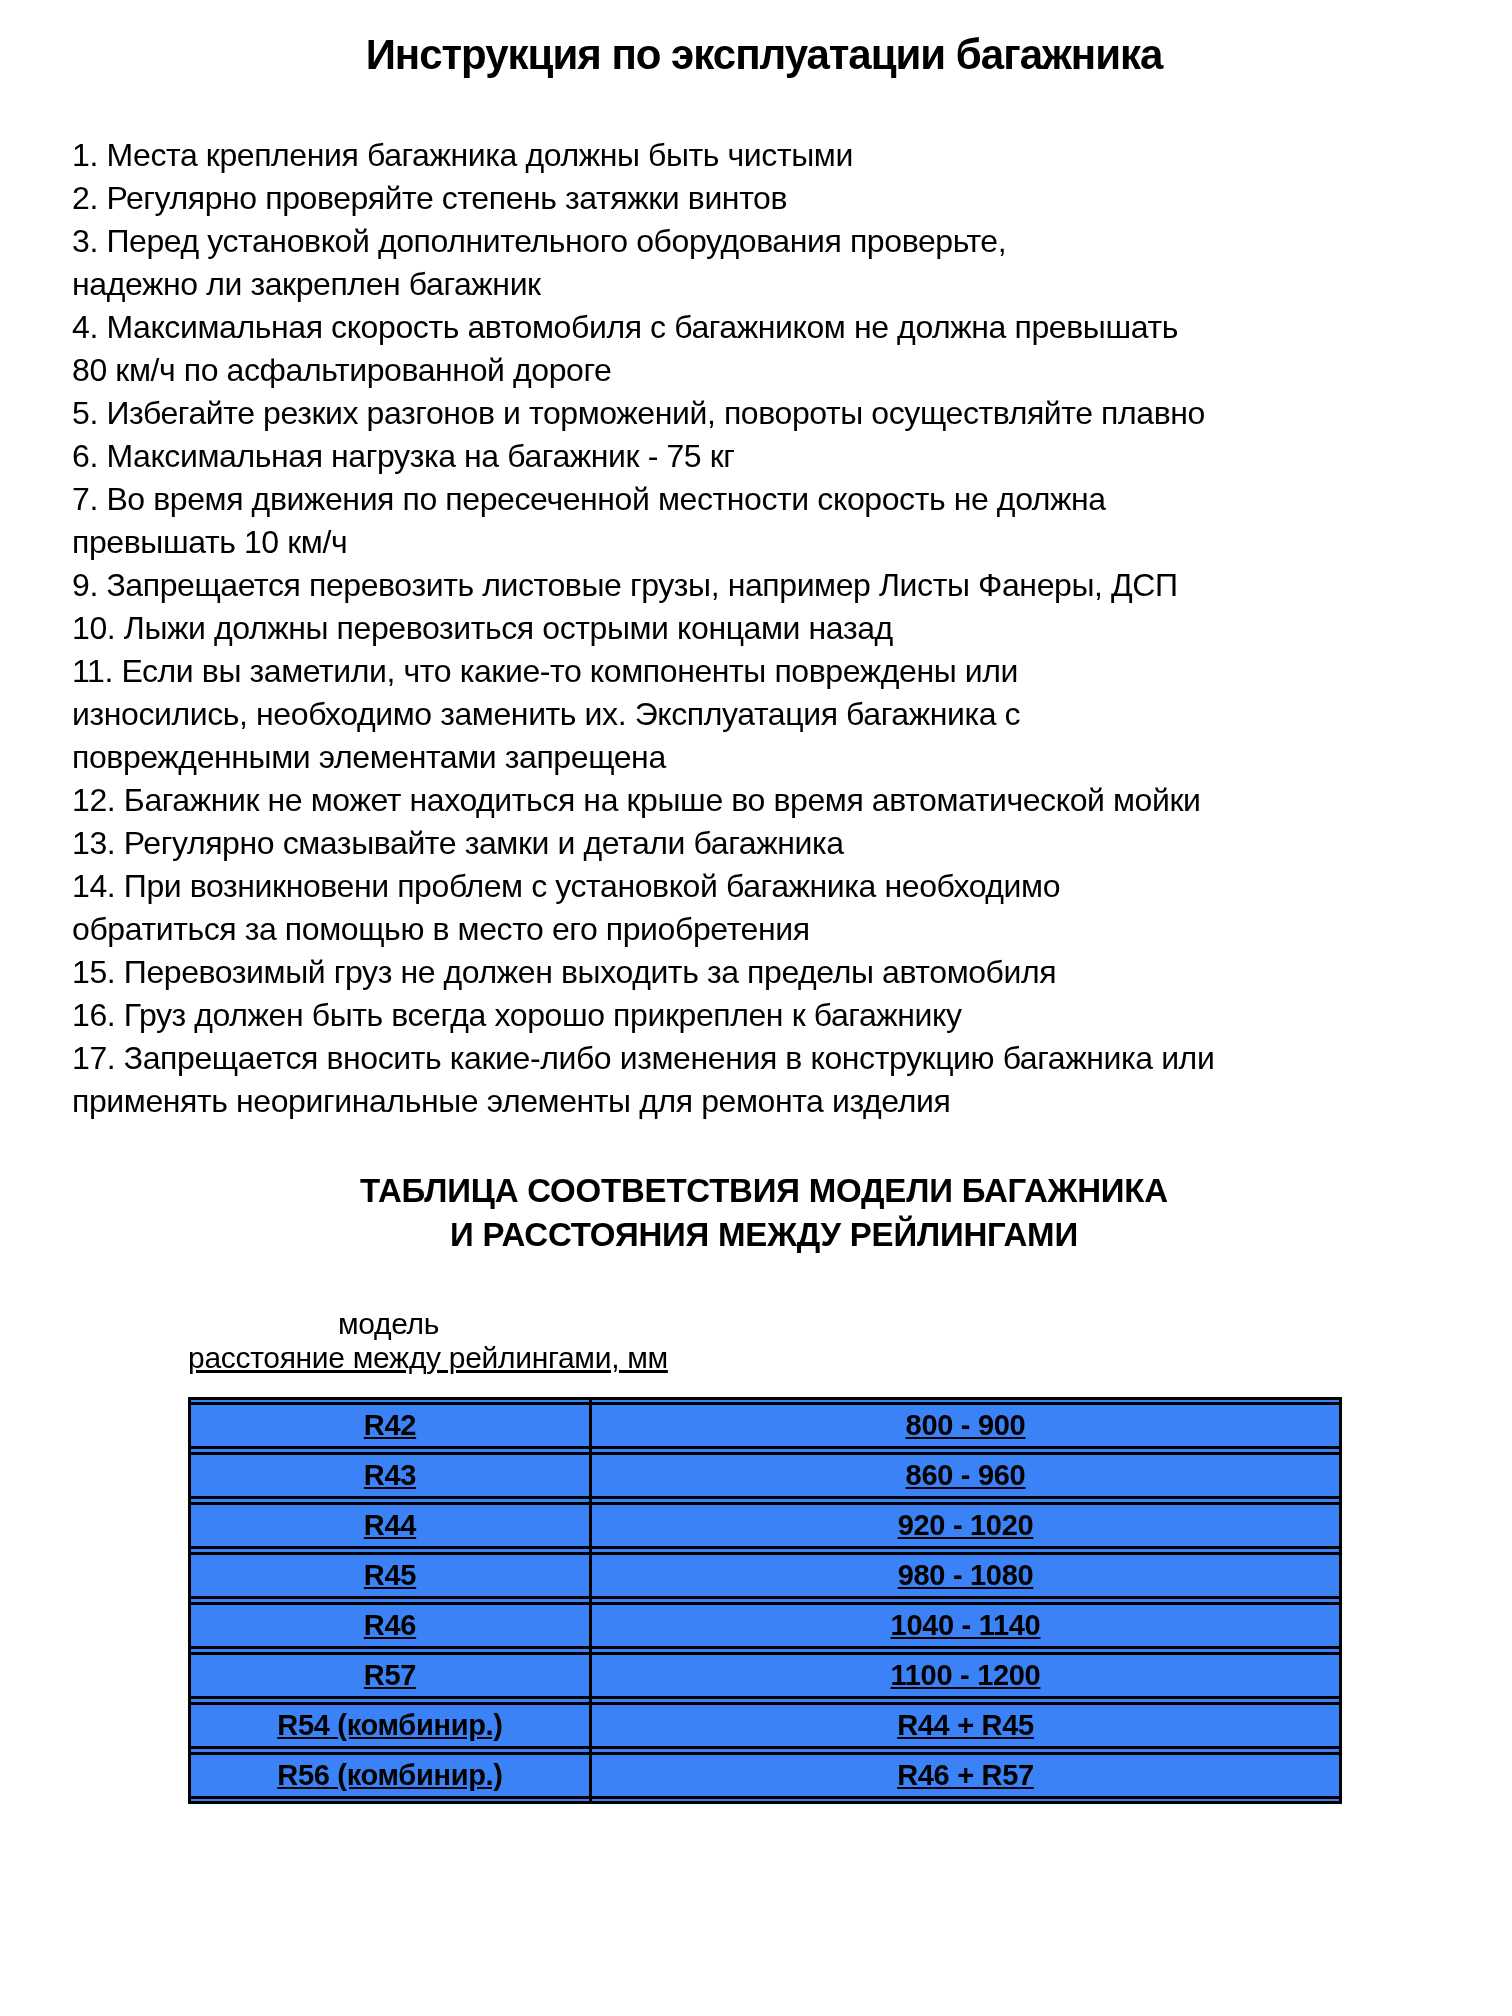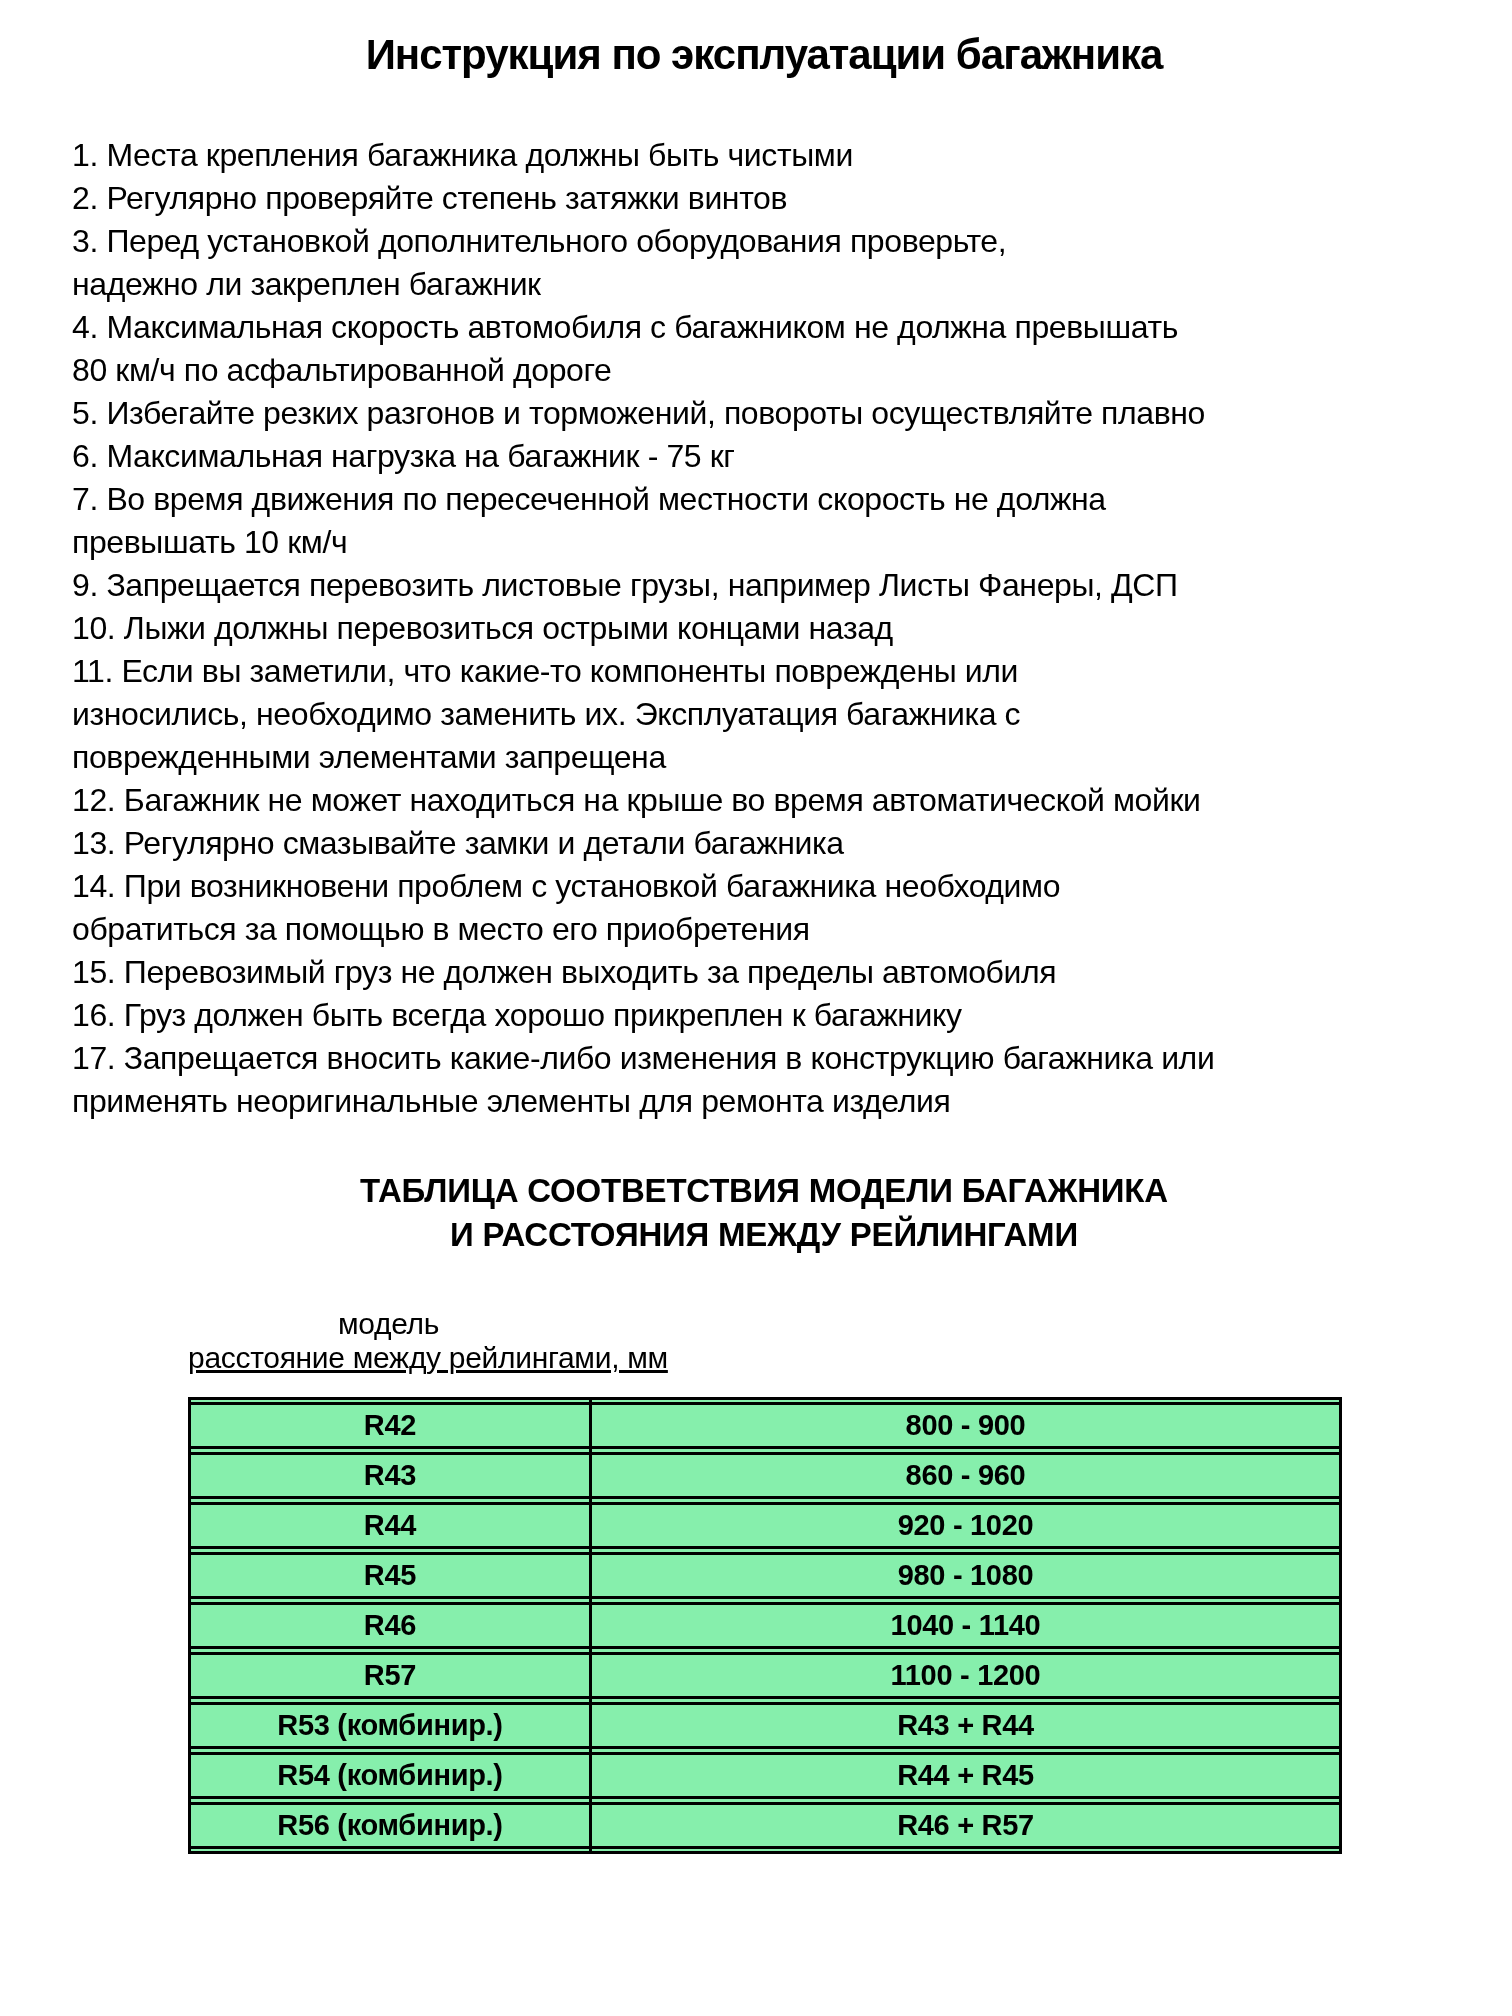--- a/index.html
+++ b/index.html
@@ -62,21 +62,22 @@
     text-align: left;
     text-decoration: underline;
   }
   .rack-table {
     position: relative;
     box-sizing: border-box;
     width: 1154px;
     margin-left: 116px;
     border: 3px solid #000000;
     padding: 2px 0;
-    background: #86efac;
+    background: #3b82f6;
+    text-decoration: underline;
   }
   .rack-table .column-divider {
     position: absolute;
     top: 0;
     bottom: 0;
     left: 398px;
     width: 3px;
     background: #000000;
   }
   .table-row {
@@ -167,24 +168,20 @@
     </div>
     <div class="table-row">
       <div class="table-cell model">R46</div>
       <div class="table-cell distance">1040 - 1140</div>
     </div>
     <div class="table-row">
       <div class="table-cell model">R57</div>
       <div class="table-cell distance">1100 - 1200</div>
     </div>
     <div class="table-row">
-      <div class="table-cell model">R53 (комбинир.)</div>
-      <div class="table-cell distance">R43 + R44</div>
-    </div>
-    <div class="table-row">
       <div class="table-cell model">R54 (комбинир.)</div>
       <div class="table-cell distance">R44 + R45</div>
     </div>
     <div class="table-row">
       <div class="table-cell model">R56 (комбинир.)</div>
       <div class="table-cell distance">R46 + R57</div>
     </div>
   </div>
 
 </div>

